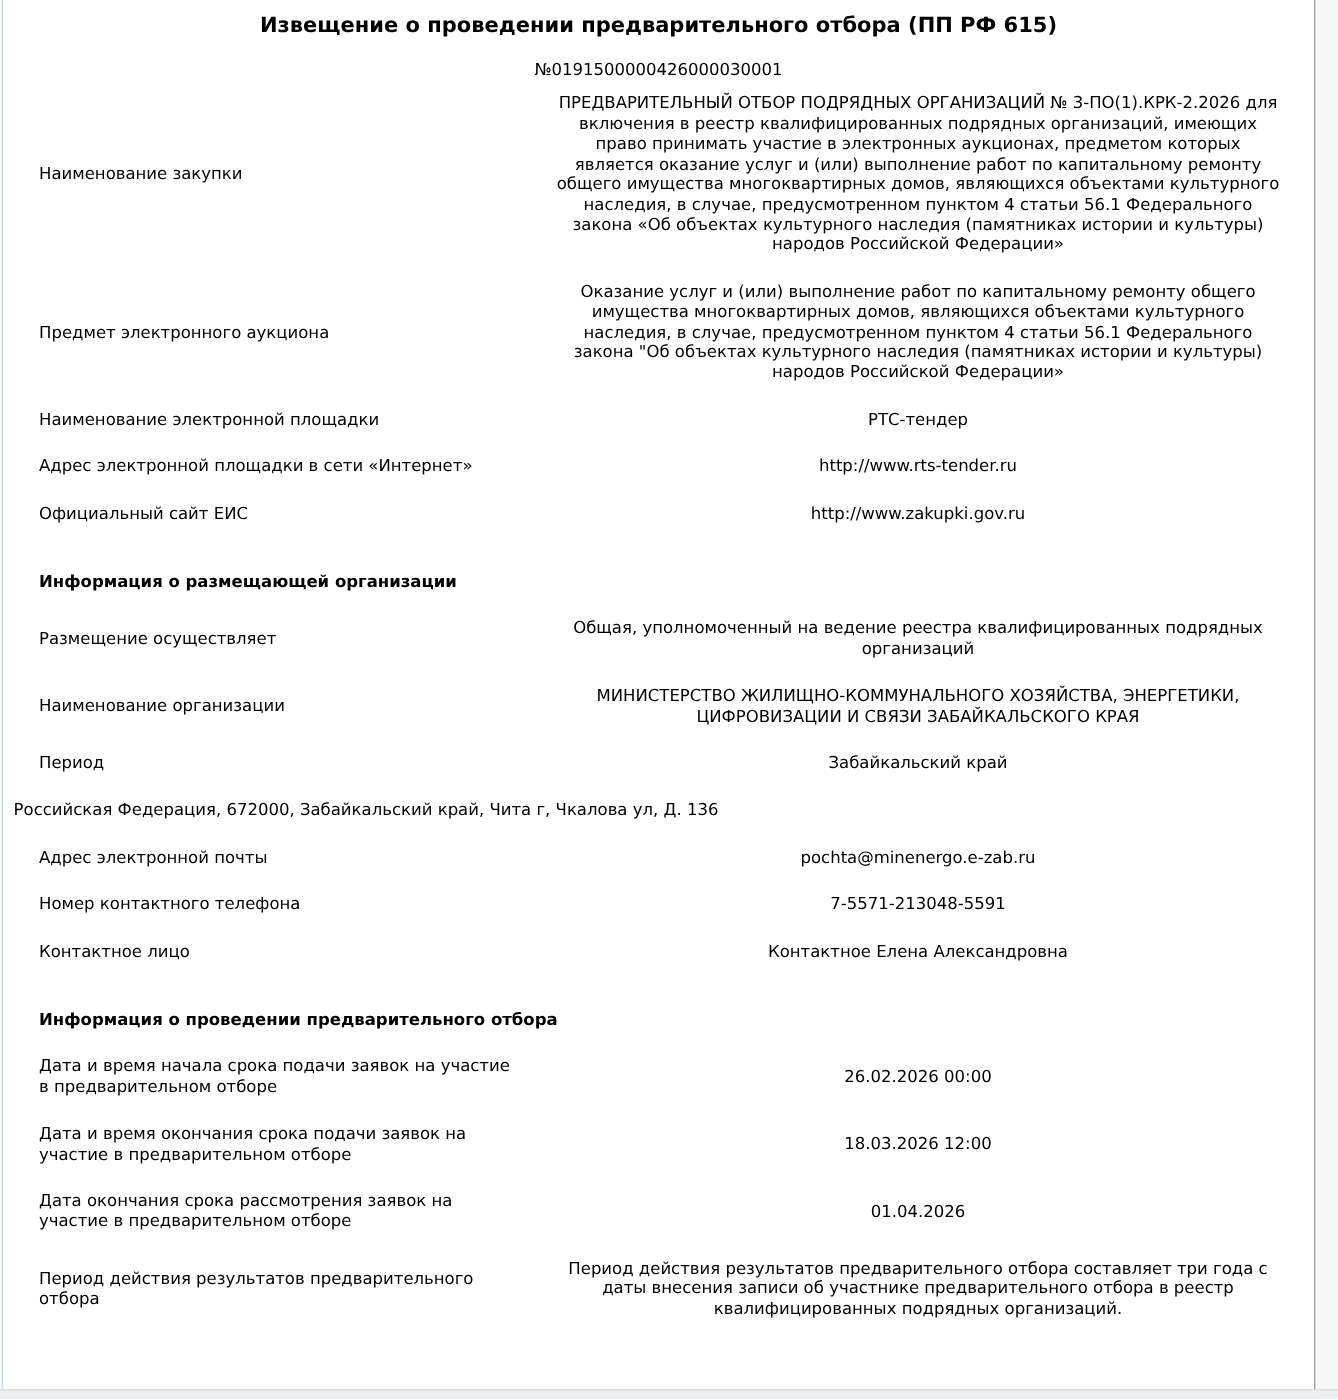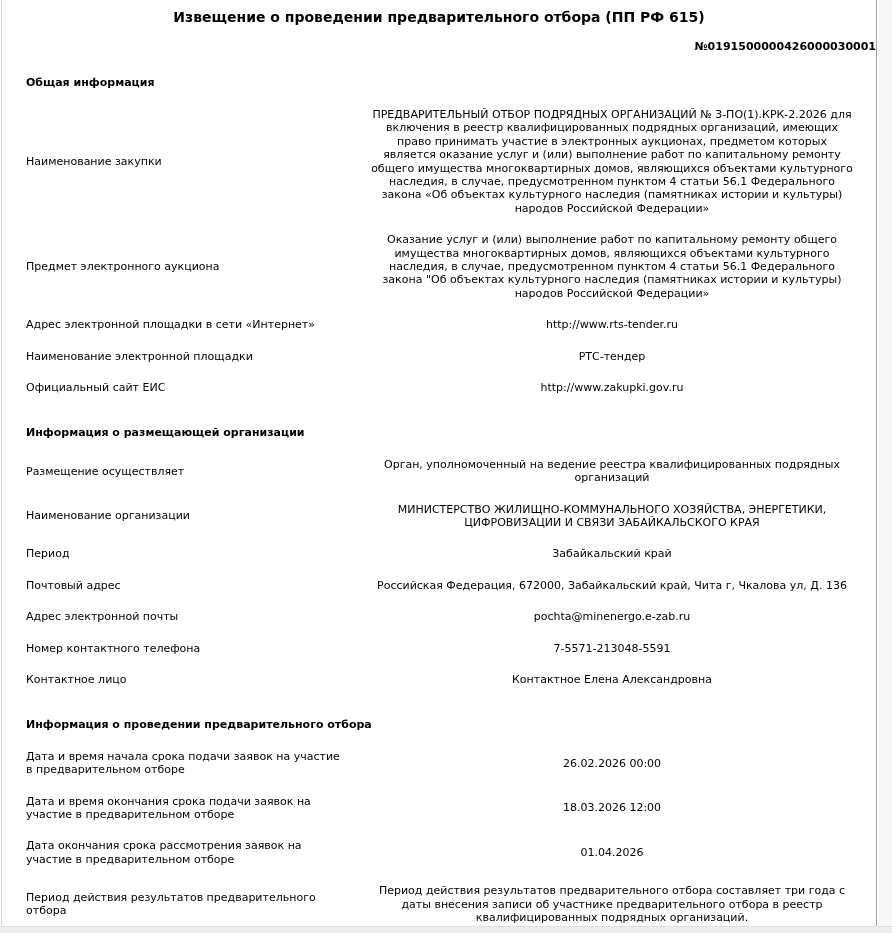--- a/index.html
+++ b/index.html
@@ -46,23 +46,22 @@
     background: #ecedf0;
     border-top: 1px solid #dcdfe3;
   }
   .page-title {
     font-size: 14px;
     font-weight: bold;
     text-align: center;
     margin-top: 4px;
   }
   .notice-number {
-    text-align: right;
+    text-align: center;
     margin-top: 14px;
-    font-weight: bold;
   }
   .section-header {
     font-weight: bold;
     padding: 9px 24px;
     margin-top: 14px;
   }
   .row {
     display: flex;
     align-items: center;
     padding: 9px 0;
@@ -80,66 +79,64 @@
   }
 </style>
 </head>
 <body>
 
 <div class="content">
 
   <div class="page-title">Извещение о проведении предварительного отбора (ПП РФ 615)</div>
   <div class="notice-number">№0191500000426000030001</div>
 
-  <div class="section-header">Общая информация</div>
 
   <div class="row">
     <div class="label">Наименование закупки</div>
     <div class="value">ПРЕДВАРИТЕЛЬНЫЙ ОТБОР ПОДРЯДНЫХ ОРГАНИЗАЦИЙ № 3-ПО(1).КРК-2.2026 для включения в реестр квалифицированных подрядных организаций, имеющих право принимать участие в электронных аукционах, предметом которых является оказание услуг и (или) выполнение работ по капитальному ремонту общего имущества многоквартирных домов, являющихся объектами культурного наследия, в случае, предусмотренном пунктом 4 статьи 56.1 Федерального закона «Об объектах культурного наследия (памятниках истории и культуры) народов Российской Федерации»</div>
   </div>
 
   <div class="row">
     <div class="label">Предмет электронного аукциона</div>
     <div class="value">Оказание услуг и (или) выполнение работ по капитальному ремонту общего имущества многоквартирных домов, являющихся объектами культурного наследия, в случае, предусмотренном пунктом 4 статьи 56.1 Федерального закона "Об объектах культурного наследия (памятниках истории и культуры) народов Российской Федерации»</div>
   </div>
 
   <div class="row">
-    <div class="label">Адрес электронной площадки в сети «Интернет»</div>
-    <div class="value">http://www.rts-tender.ru</div>
+    <div class="label">Наименование электронной площадки</div>
+    <div class="value">РТС-тендер</div>
   </div>
 
   <div class="row">
-    <div class="label">Наименование электронной площадки</div>
-    <div class="value">РТС-тендер</div>
+    <div class="label">Адрес электронной площадки в сети «Интернет»</div>
+    <div class="value">http://www.rts-tender.ru</div>
   </div>
 
   <div class="row">
     <div class="label">Официальный сайт ЕИС</div>
     <div class="value">http://www.zakupki.gov.ru</div>
   </div>
 
   <div class="section-header">Информация о размещающей организации</div>
 
   <div class="row">
     <div class="label">Размещение осуществляет</div>
-    <div class="value">Орган, уполномоченный на ведение реестра квалифицированных подрядных организаций</div>
+    <div class="value">Общая, уполномоченный на ведение реестра квалифицированных подрядных организаций</div>
   </div>
 
   <div class="row">
     <div class="label">Наименование организации</div>
     <div class="value">МИНИСТЕРСТВО ЖИЛИЩНО-КОММУНАЛЬНОГО ХОЗЯЙСТВА, ЭНЕРГЕТИКИ, ЦИФРОВИЗАЦИИ И СВЯЗИ ЗАБАЙКАЛЬСКОГО КРАЯ</div>
   </div>
 
   <div class="row">
     <div class="label">Период</div>
     <div class="value">Забайкальский край</div>
   </div>
 
   <div class="row">
-    <div class="label">Почтовый адрес</div>
     <div class="value">Российская Федерация, 672000, Забайкальский край, Чита г, Чкалова ул, Д. 136</div>
   </div>
 
   <div class="row">
     <div class="label">Адрес электронной почты</div>
     <div class="value">pochta@minenergo.e-zab.ru</div>
   </div>
 
   <div class="row">
     <div class="label">Номер контактного телефона</div>

